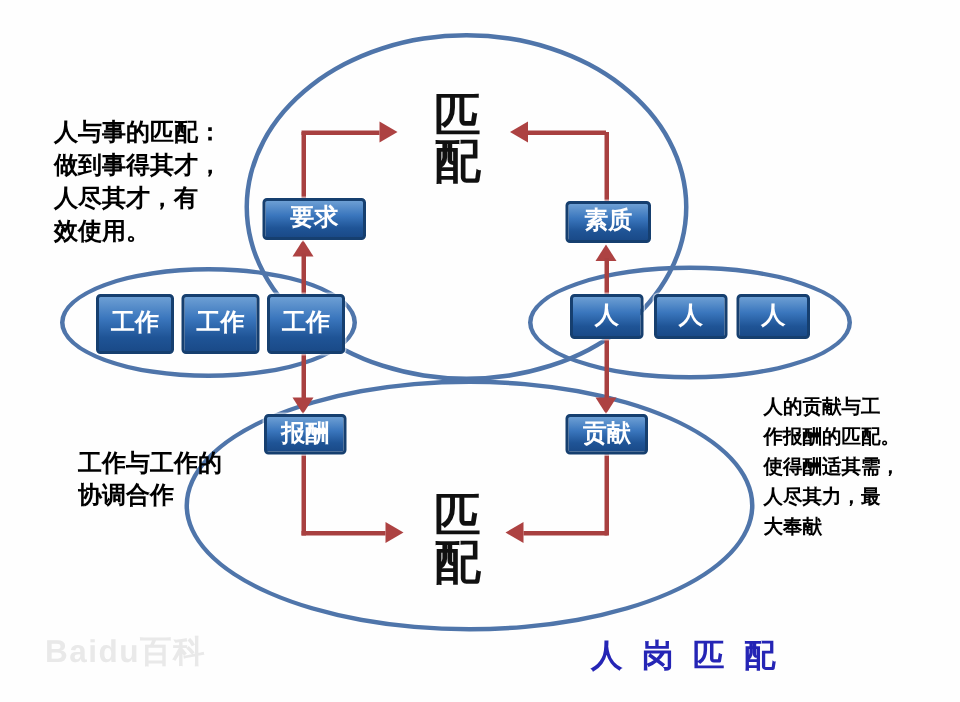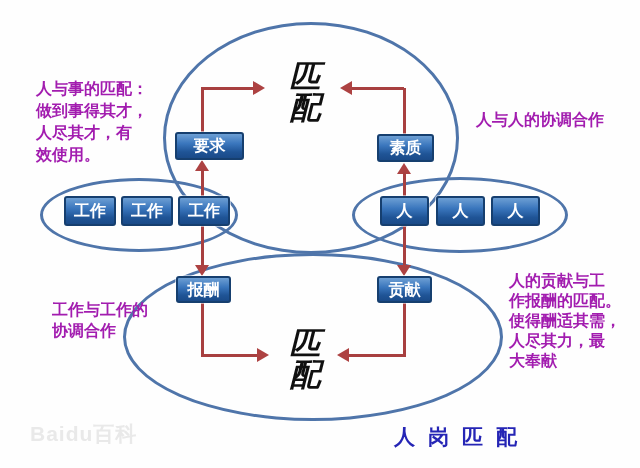--- a/index.html
+++ b/index.html
@@ -29,38 +29,38 @@
     background:linear-gradient(180deg,#6d9fd4 0%,#3a76bd 40%,#1f5496 75%,#1a4a88 100%);
     border:2px solid #163f6f;border-radius:3px;
     color:#fff;font-weight:bold;font-size:16px;line-height:1;
     box-shadow:0 0 0 1px rgba(255,255,255,.55);
     box-sizing:border-box;
   }
   #bx-yaoqiu{left:175px;top:132px;width:69px;height:28px;}
   #bx-suzhi{left:377px;top:134px;width:57px;height:28px;}
   #bx-baochou{left:176px;top:276px;width:55px;height:27px;}
   #bx-gongxian{left:377px;top:276px;width:55px;height:27px;}
-  .job-box{top:196px;width:52px;height:30px;}
+  .job-box{top:196px;width:52px;height:40px;}
   #bx-job1{left:64px;} #bx-job2{left:121px;} #bx-job3{left:178px;}
   .person-box{top:196px;width:49px;height:30px;}
   #bx-person1{left:380px;} #bx-person2{left:436px;} #bx-person3{left:491px;}
   
   .match-label{
     position:absolute;z-index:4;width:36px;color:#101010;
     font-size:31px;font-weight:800;line-height:31px;
-    word-break:break-all;text-align:center;letter-spacing:0;font-style:italic;
+    word-break:break-all;text-align:center;letter-spacing:0;
   }
   #match-top{left:287px;top:61px;}
   #match-bottom{left:287px;top:328px;}
   
-  .note{position:absolute;z-index:4;color:#a21caf;font-weight:600;white-space:pre-line;}
+  .note{position:absolute;z-index:4;color:#000000;font-weight:600;white-space:pre-line;}
   #note-tl{left:36px;top:78px;width:160px;font-size:16px;line-height:22px;}
   #note-tr{left:476px;top:110px;width:150px;font-size:16px;line-height:20px;}
   #note-bl{left:20px;top:299px;width:140px;font-size:16px;line-height:21px;margin-left:32px;}
-  #note-br{left:509px;top:271px;width:130px;font-size:16px;line-height:20px;}
+  #note-br{left:509px;top:261px;width:130px;font-size:13px;line-height:20px;}
   
   #title{
     position:absolute;z-index:4;left:110px;top:423px;width:420px;
     text-align:right;font-size:21px;font-weight:700;letter-spacing:13px;text-indent:13px;
   }
   
   #watermark{
     position:absolute;z-index:4;left:30px;top:420px;
     font-size:21px;font-weight:700;color:#e9e9e9;letter-spacing:1px;
   }
@@ -109,21 +109,20 @@
   <div id="bx-person2" class="node person-box">人</div>
   <div id="bx-person3" class="node person-box">人</div>
 
   <div id="match-top" class="match-label">匹配</div>
   <div id="match-bottom" class="match-label">匹配</div>
 
   <div id="note-tl" class="note">人与事的匹配：
 做到事得其才，
 人尽其才，有
 效使用。</div>
-  <div id="note-tr" class="note">人与人的协调合作</div>
   <div id="note-bl" class="note">工作与工作的
 协调合作</div>
   <div id="note-br" class="note">人的贡献与工
 作报酬的匹配。
 使得酬适其需，
 人尽其力，最
 大奉献</div>
 
   <div id="title" style="color: rgb(37, 37, 181);">人岗匹配</div>
   <div id="watermark">Baidu百科</div>

